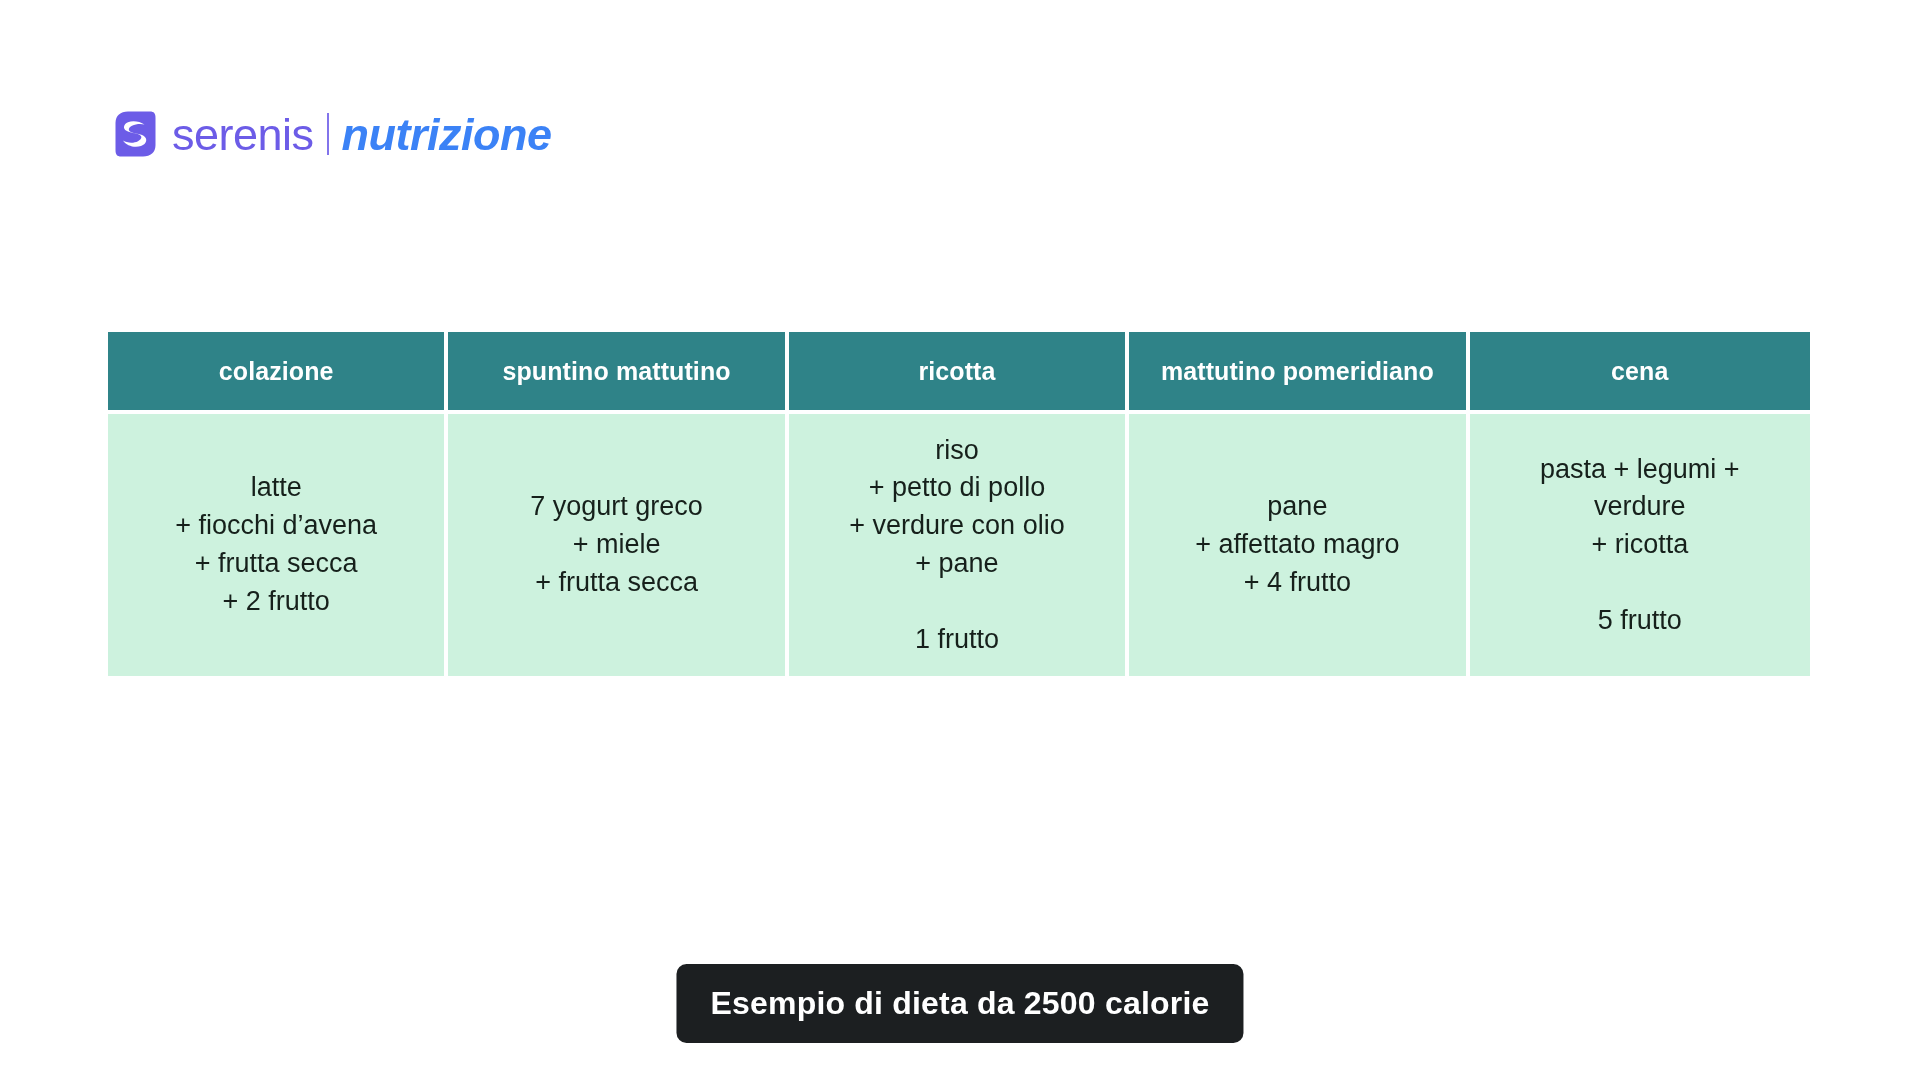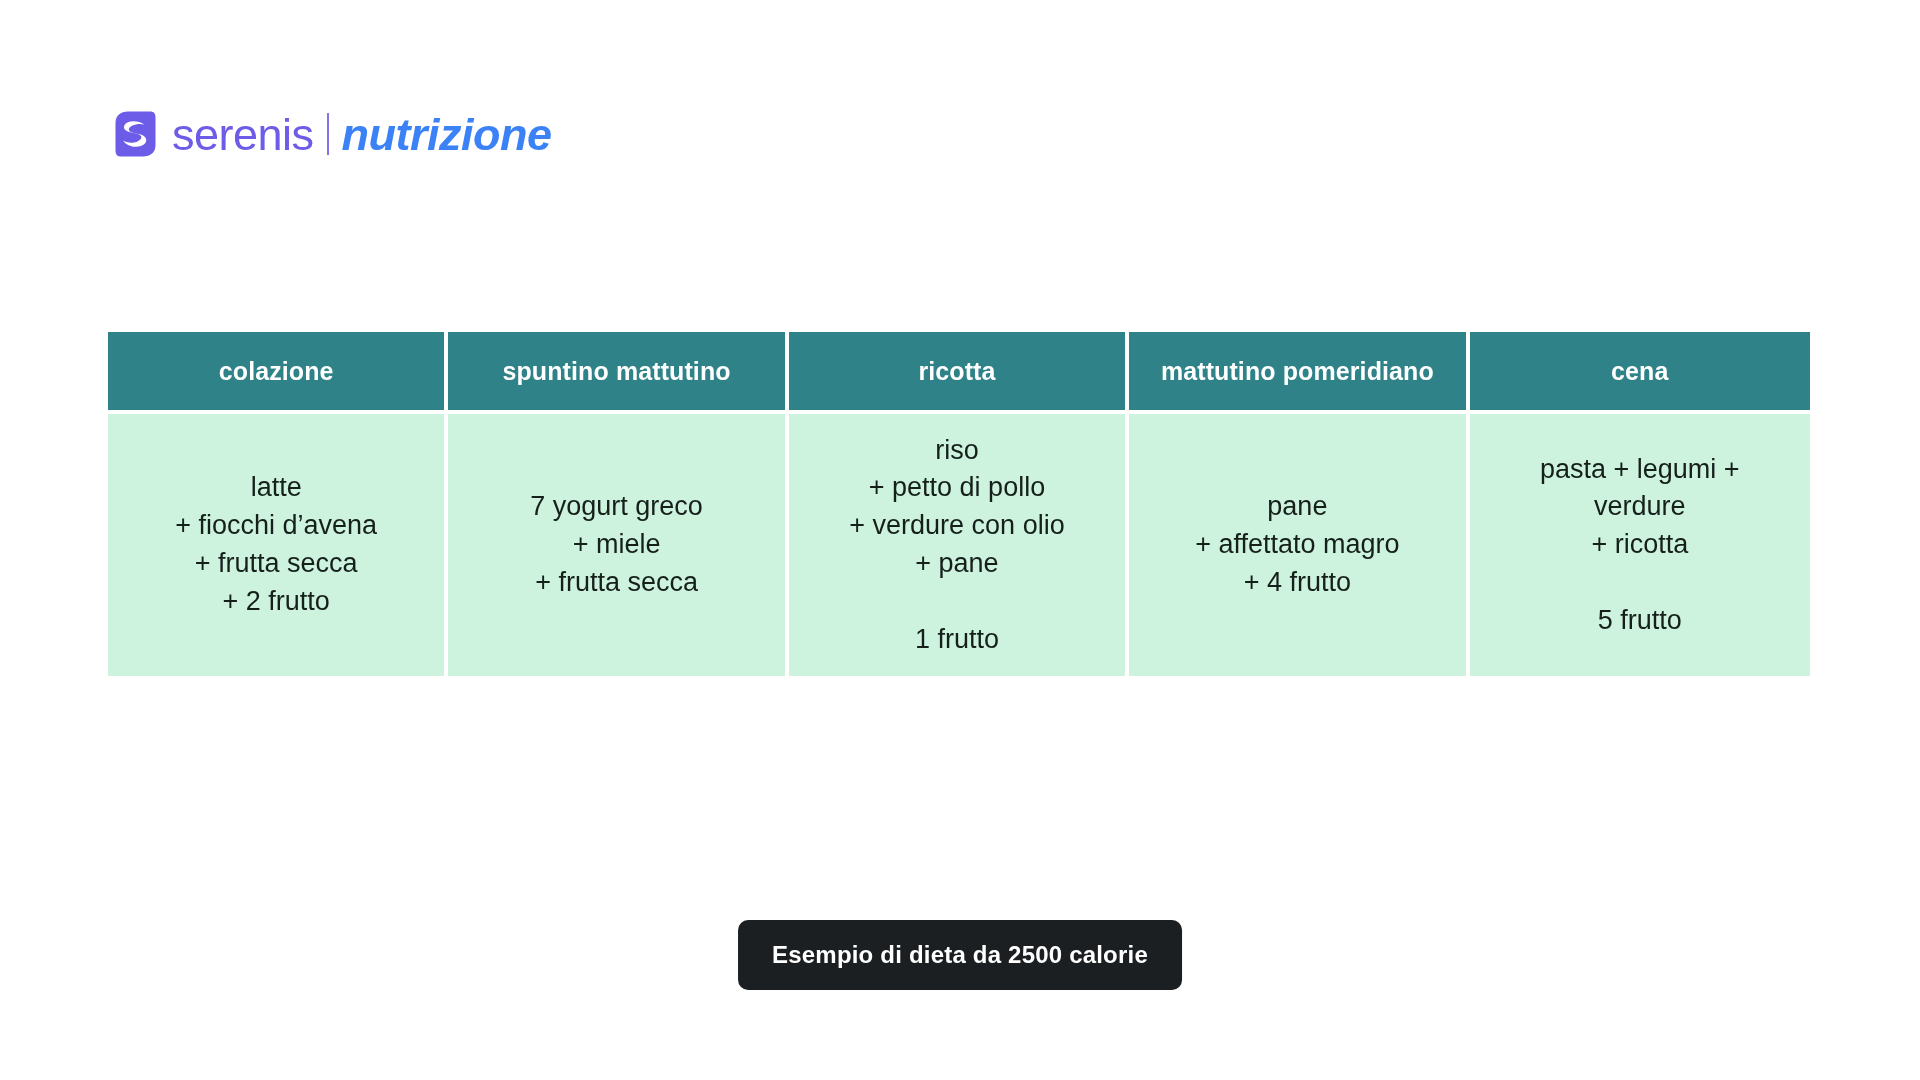--- a/index.html
+++ b/index.html
@@ -103,25 +103,25 @@
     white-space: pre-line;
   }
   .diet-table td:last-child {
     border-right: none;
   }
 
   
   .caption-pill {
     position: absolute;
     left: 50%;
-    top: 920px;
+    top: 964px;
     transform: translateX(-50%);
     background: #1C1F21;
     color: #ffffff;
-    font-size: 24px;
+    font-size: 32px;
     font-weight: 700;
     border-radius: 10px;
     padding: 21px 34px;
     white-space: nowrap;
     letter-spacing: 0.2px;
     border: none;
     font-family: "Liberation Sans", sans-serif;
     cursor: pointer;
   }
 </style>

